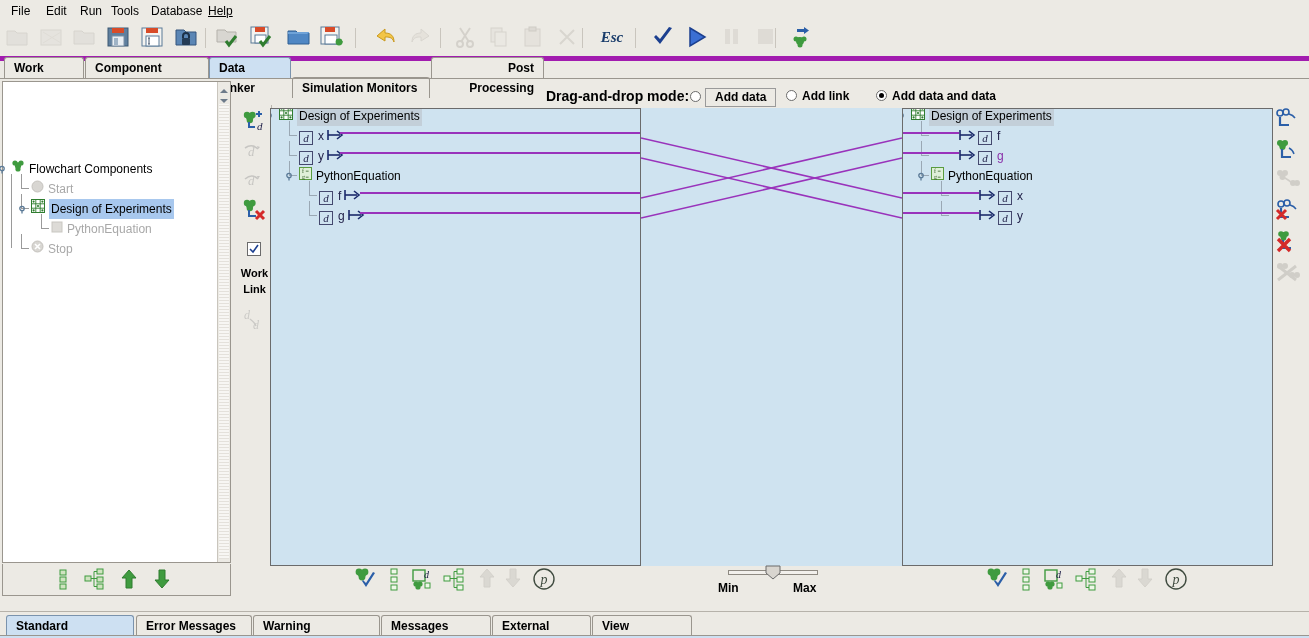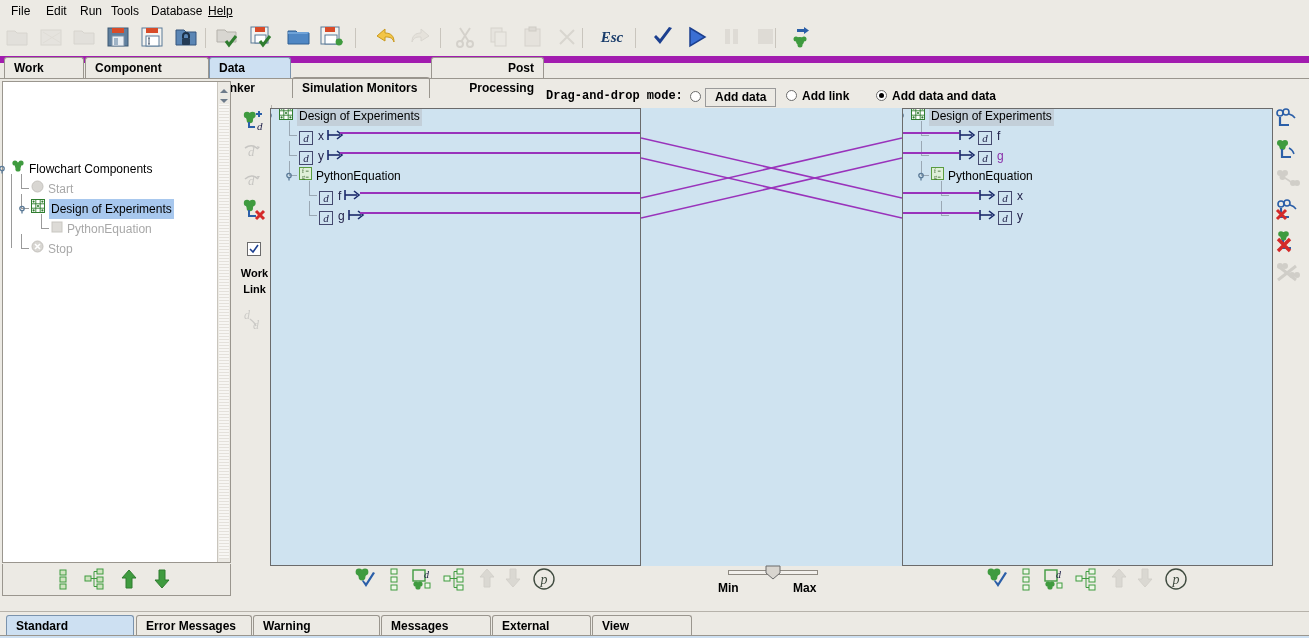--- a/index.html
+++ b/index.html
@@ -10,21 +10,21 @@
     background:#eceae4;
     -webkit-font-smoothing:none;
   }
   #app{position:relative;width:1309px;height:638px;background:#eceae4;}
 
   
   .menubar{position:absolute;left:0;top:0;width:1309px;height:22px;background:#eceae4;}
   .menubar .mi{position:absolute;top:3px;height:16px;line-height:16px;padding:0 6px;font-size:12px;color:#000;cursor:default;}
 
   
-  .toolbar{position:absolute;left:0;top:22px;width:1309px;height:34px;background:#eceae4;border-bottom:7px solid #a21caf;}
+  .toolbar{position:absolute;left:0;top:22px;width:1309px;height:34px;background:#eceae4;border-bottom:5px solid #a21caf;}
   .tbtn{position:absolute;top:2px;width:28px;height:28px;}
   .tbtn svg{display:block;}
   .tsep{position:absolute;top:6px;width:1px;height:20px;background:#c9c5bd;}
 
   
   .tabsrow{position:absolute;left:0;top:57px;width:1309px;height:22px;}
   .tab{position:absolute;top:0;height:21px;line-height:20px;padding:0 9px;
        font-size:12px;font-weight:bold;color:#000;background:#eceae4;
        border:1px solid #9a968e;border-bottom:none;
        border-top-left-radius:3px;border-top-right-radius:3px;box-sizing:border-box;cursor:default;}
@@ -39,21 +39,21 @@
      background:repeating-linear-gradient(0deg,#e4e1db 0 1px,#f7f6f3 1px 3px);}
   .treerow{position:absolute;height:20px;line-height:20px;white-space:nowrap;font-size:12px;}
   .tlabel{display:inline-block;vertical-align:middle;}
   .tlabel.dim{color:#a8a8a8;}
   .tlabel.sel{background:#a8c8ee;color:#000;padding:0 2px;}
   .tline{position:absolute;background:#9a9a9a;}
   .knob{position:absolute;width:11px;height:11px;}
 
   .sb-bottom{position:absolute;left:2px;top:564px;width:229px;height:32px;background:#eceae4;border:1px solid #9a968e;border-top:none;box-sizing:border-box;}
 
-  .ddmode{position:absolute;left:546px;top:88px;height:16px;line-height:16px;font-size:12px;font-weight:bold;font-family:Liberation Mono, monospace;}
+  .ddmode{position:absolute;left:546px;top:88px;height:16px;line-height:16px;font-size:14px;font-weight:bold;}
   .radio{position:absolute;top:88px;height:17px;line-height:17px;font-size:12px;font-weight:bold;}
   .radio .rb{display:inline-block;width:11px;height:11px;border-radius:50%;border:1px solid #6b6b6b;background:#fff;vertical-align:-1px;margin-right:5px;box-sizing:border-box;position:relative;}
   .radio.on .rb:after{content:"";position:absolute;left:2px;top:2px;width:5px;height:5px;border-radius:50%;background:#000;}
   .radio .lbl{display:inline-block;}
   .radio.focus .lbl{border:1px solid #9a9a9a;padding:0 9px;margin-left:-1px;}
 
   .vtool{position:absolute;top:105px;width:33px;height:455px;background:#eceae4;}
   .vtool.left{left:238px;border-right:1px solid #b8b4ac;}
   .vtool.right{left:1272px;}
   .vbtn{position:absolute;left:2px;width:28px;height:28px;}

